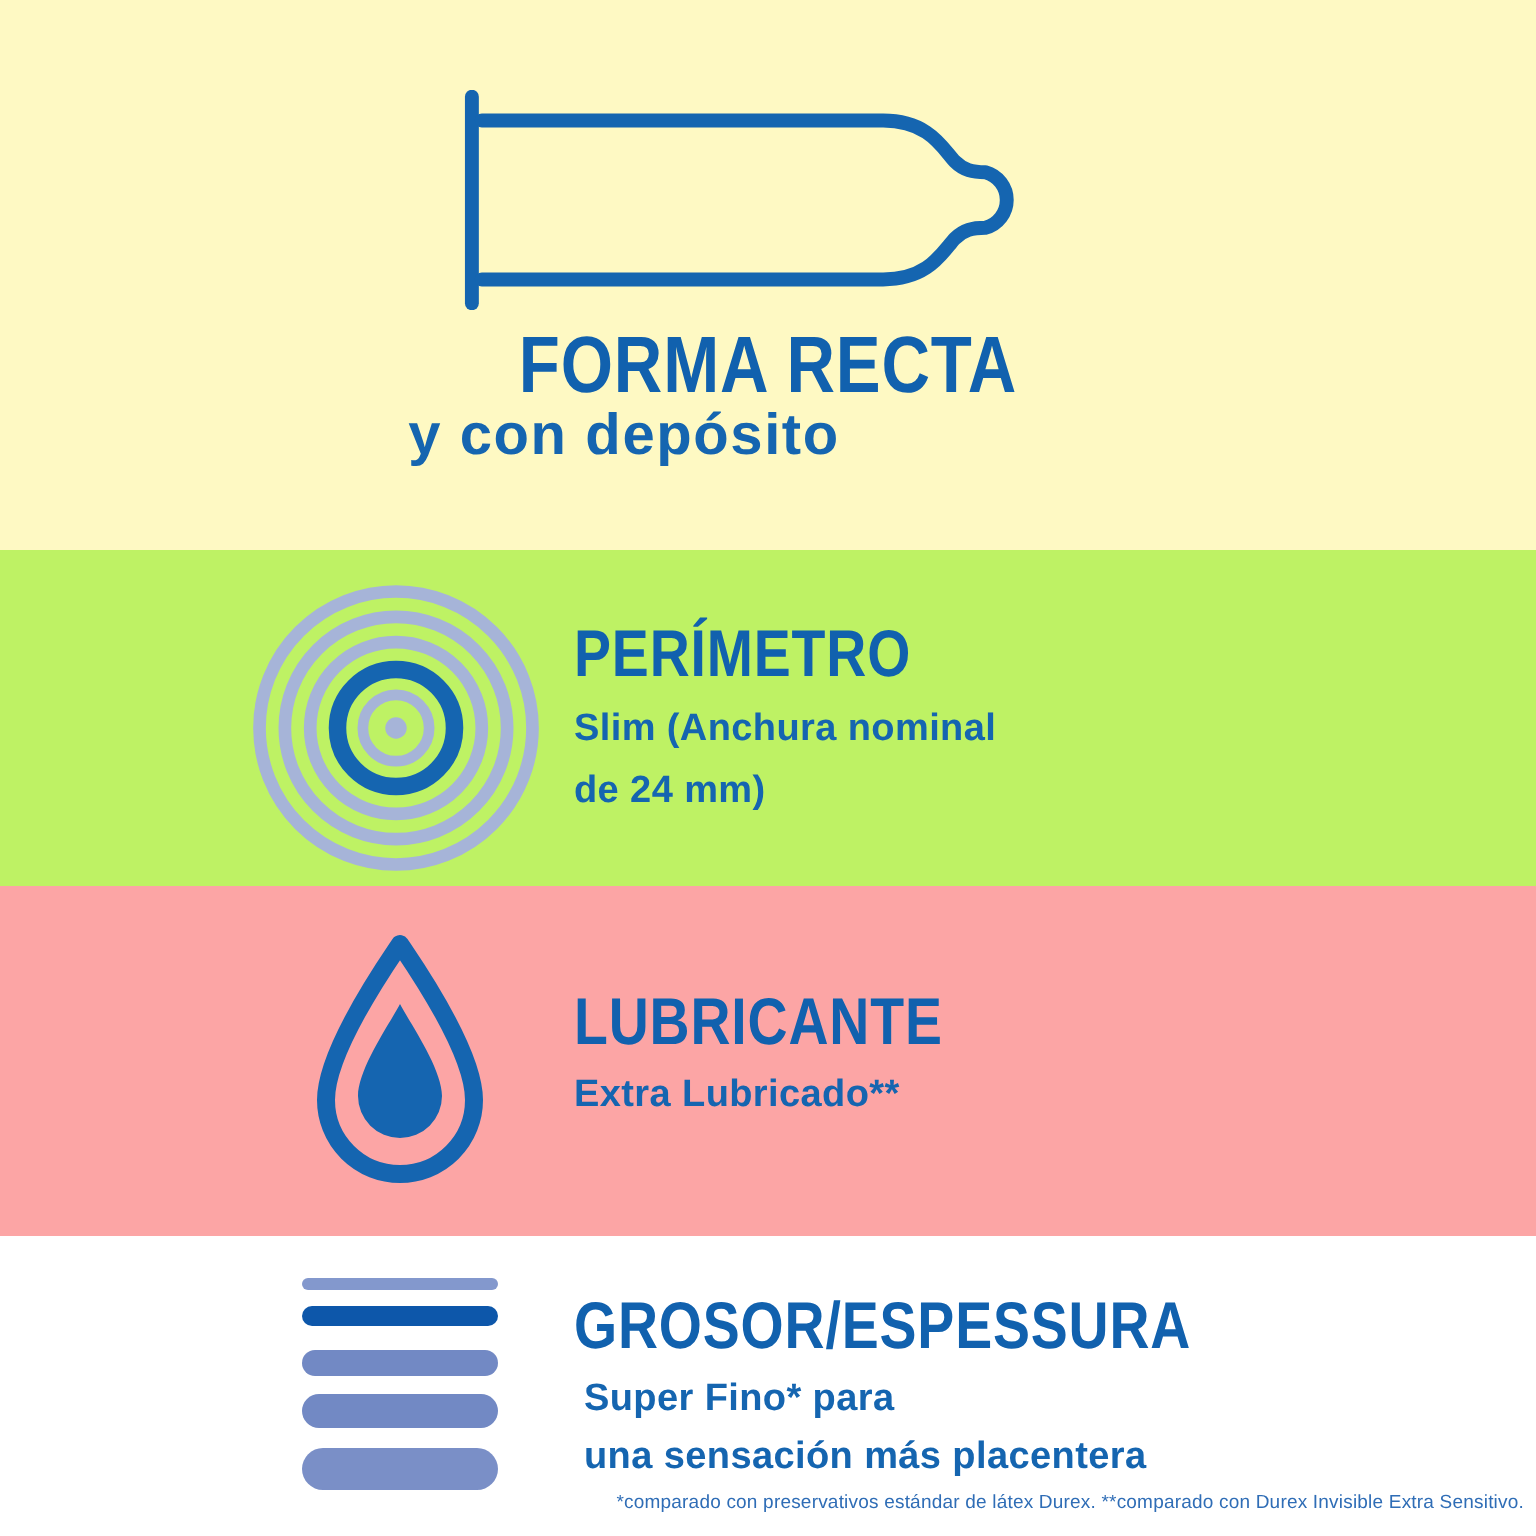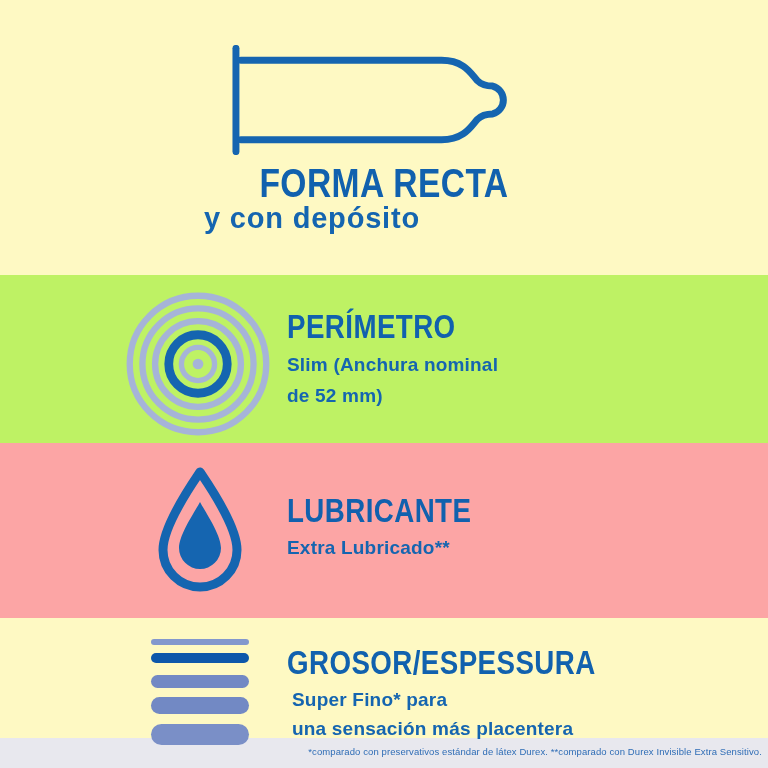--- a/index.html
+++ b/index.html
@@ -5,21 +5,21 @@
   html,body{margin:0;padding:0;background:#e8e8ee;}
   .canvas{
     position:relative;width:768px;height:768px;overflow:hidden;
     font-family:"Liberation Sans",sans-serif;
     -webkit-font-smoothing:antialiased;
   }
   .band{position:absolute;left:0;width:768px;}
   .band1{top:0;height:275px;background:#fef9c3;}
   .band2{top:275px;height:168px;background:#bef264;padding-left:16px;}
   .band3{top:443px;height:175px;background:#fca5a5;}
-  .band4{top:618px;height:120px;background:#fef9c3;}
+  .band4{top:618px;height:150px;background:#ffffff;}
 
   .abs{position:absolute;}
 
   .main-title{
     left:0;top:162px;width:768px;text-align:center;
     color:#1161ae;font-weight:800;font-size:40px;line-height:42px;
     transform:scaleX(0.84);transform-origin:center;
     letter-spacing:0.5px;white-space:nowrap;
   }
   .main-subtitle{
@@ -75,21 +75,21 @@
       <circle cx="80" cy="80" r="70" stroke="#a6b4d8" stroke-width="6.5"></circle>
       <circle cx="80" cy="80" r="57" stroke="#a6b4d8" stroke-width="6.5"></circle>
       <circle cx="80" cy="80" r="44" stroke="#a6b4d8" stroke-width="6.5"></circle>
       <circle cx="80" cy="80" r="30" stroke="#1565b0" stroke-width="9"></circle>
       <circle cx="80" cy="80" r="17" stroke="#a6b4d8" stroke-width="5.5"></circle>
       <circle cx="80" cy="80" r="5.5" fill="#a6b4d8"></circle>
     </svg>
     <div class="abs sec-title t-perimetro" style="top:33px">PERÍMETRO</div>
     <div class="abs sec-body b-perimetro" style="top:74px">
       <div>Slim (Anchura nominal</div>
-      <div>de 52 mm)</div>
+      <div>de 24 mm)</div>
     </div>
   </section>
 
   <section class="band band3">
     <svg class="abs icon-drop" style="top:23px;left:154px" width="92" height="126" viewBox="0 0 92 126" fill="none">
       <path d="M46 6 C40 15 9 59 9 84 a37 37 0 0 0 74 0 C83 59 52 15 46 6 Z" stroke="#1565b0" stroke-width="9" stroke-linejoin="round"></path>
       <path d="M46 36 C42 44 25 68 25 82 a21 21 0 0 0 42 0 C67 68 50 44 46 36 Z" fill="#1565b0"></path>
     </svg>
     <div class="abs sec-title t-lubricante" style="top:49px">LUBRICANTE</div>
     <div class="abs sec-body b-lubricante" style="top:89px">

